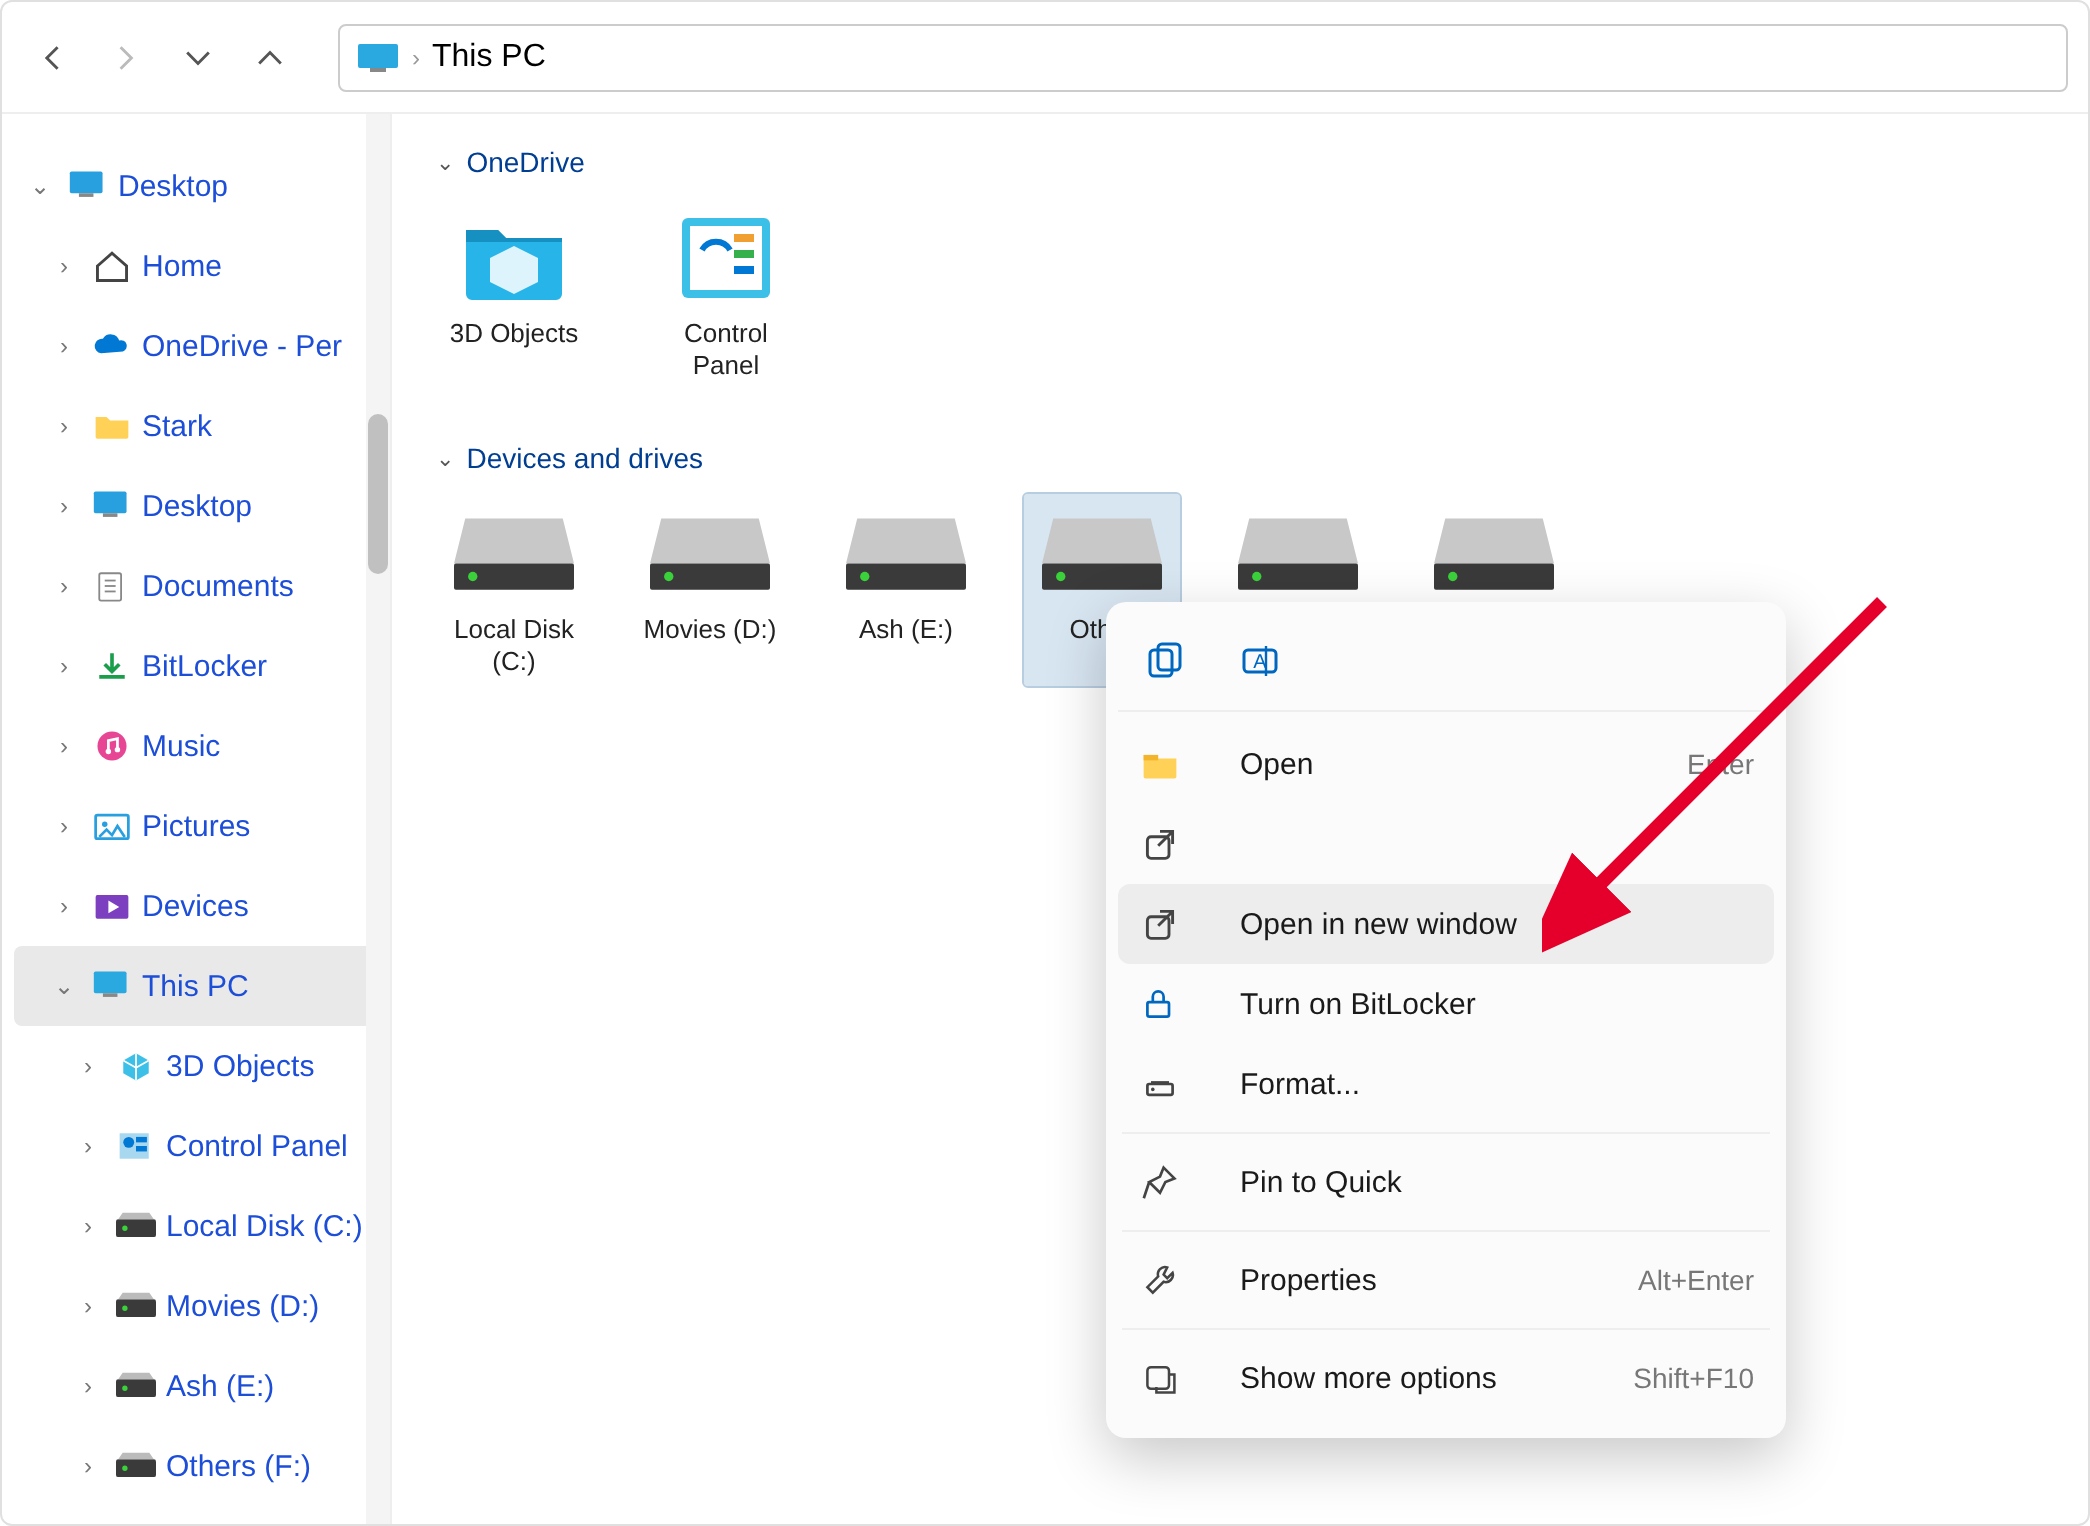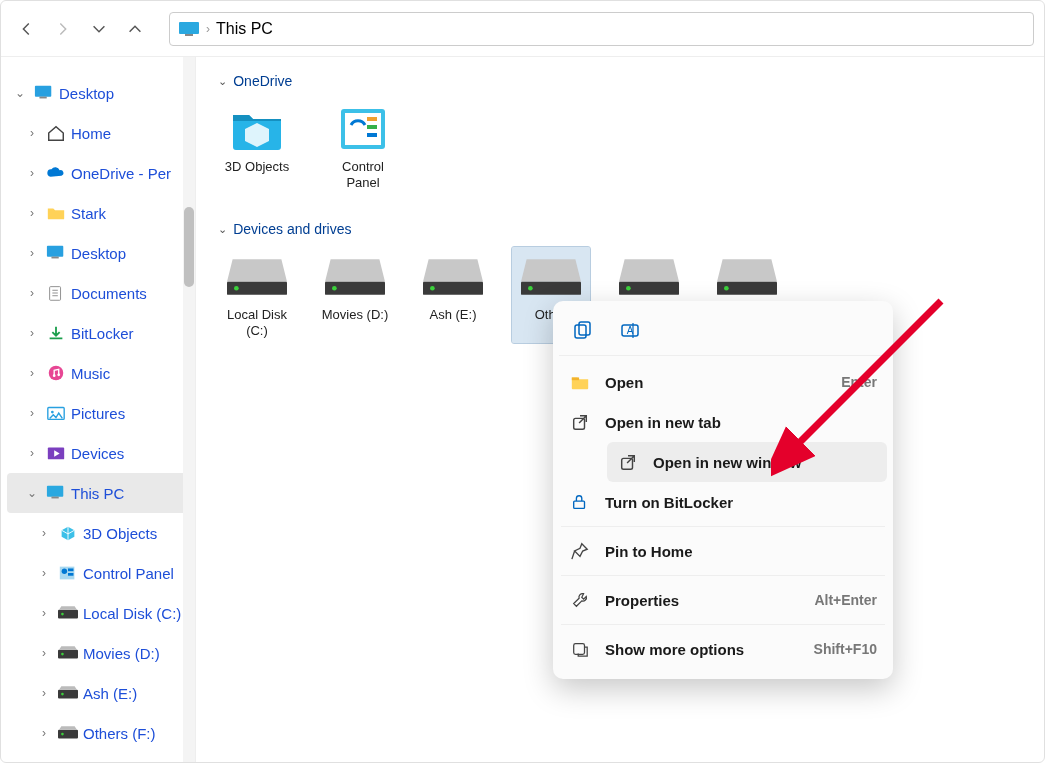--- a/index.html
+++ b/index.html
@@ -37,22 +37,22 @@
   .tile { width: 78px; display: flex; flex-direction: column; align-items: center; gap: 4px; text-align:center; font-size: 13px; color:#222; padding:4px; border-radius:2px;}
   .tile.sel { background: #d8e6f2; outline:1px solid #b8cde0;}
   .tile .big { width: 60px; height:52px; display:flex; align-items:center; justify-content:center; }
   .tile .cap { line-height:1.2; min-height:32px; display:flex; align-items:flex-start; justify-content:center; }
   .drive-row { display: flex; gap: 20px; }
 
   
   .ctxmenu { position: absolute; left: 552px; top: 300px; width: 340px; background: #fbfbfb; border-radius: 10px; box-shadow: 0 10px 30px rgba(0,0,0,0.22); padding: 8px 6px 10px 6px; z-index:50;}
   .ctx-head { display:flex; gap: 22px; padding: 8px 10px 12px 10px; border-bottom:1px solid #eee; margin-bottom:6px;}
   .ctx-head .hic { width:26px; height:26px; display:flex; align-items:center; justify-content:center; color:#0067c0;}
-  .mitem { display:flex; align-items:center; height:40px; padding:0 10px; gap:14px; border-radius:6px; font-size:15px; color:#1a1a1a;font-weight:bold;}
-  .mitem.hov { background: #ededed; margin-left: 48px; }
+  .mitem { display:flex; align-items:center; height:40px; padding:0 10px; gap:29px; border-radius:6px; font-size:15px; color:#1a1a1a;}
+  .mitem.hov { background: #ededed; }
   .mitem .mic { width:22px; height:22px; display:flex; align-items:center; justify-content:center; color:#444;}
   .mitem .mlbl { flex:1; }
   .mitem .macl { color:#777; font-size:14px;}
   .ctx-sep { height:1px; background:#eee; margin:4px 2px;}
 
   
   .annot { position: absolute; left: 770px; top: 290px; z-index:60; pointer-events:none;}
 
 </style>
 </head>
@@ -426,47 +426,56 @@
       </span>
     <span class="mlbl">Open</span>
     <span class="macl">Enter</span>
   </div>
   <div class="mitem">
     <span class="mic">
         <svg viewBox="0 0 20 20" width="18" height="18">
           <use href="#ext-link"></use>
         </svg>
       </span>
-    <span class="mlbl">Open in new tab</span>
   </div>
   <div class="mitem hov">
     <span class="mic">
         <svg viewBox="0 0 20 20" width="18" height="18">
           <use href="#ext-link"></use>
         </svg>
       </span>
     <span class="mlbl">Open in new window</span>
   </div>
   <div class="mitem">
     <span class="mic">
         <svg viewBox="0 0 20 20" width="18" height="18">
           <rect x="3" y="9" width="12" height="8" rx="1" fill="none" stroke="#0067c0" stroke-width="1.5"></rect>
           <path d="M6 9 V6 a3 3 0 0 1 6 0 V9" fill="none" stroke="#0067c0" stroke-width="1.5"></path>
         </svg>
       </span>
     <span class="mlbl">Turn on BitLocker</span>
   </div>
+  <div class="mitem">
+    <span class="mic">
+        <svg viewBox="0 0 20 20" width="18" height="18">
+          <rect x="3" y="10" width="14" height="6" rx="1" fill="none" stroke="currentColor" stroke-width="1.5"></rect>
+          <circle cx="6" cy="13" r="1" fill="currentColor"></circle>
+          <path d="M5 9 L15 9" stroke="currentColor" stroke-width="1.2"></path>
+        </svg>
+      </span>
+    <span class="mlbl">Format...</span>
+  </div>
   <div class="ctx-sep"></div>
   <div class="mitem">
     <span class="mic">
         <svg viewBox="0 0 20 20" width="18" height="18">
           <path d="M12 2 L18 8 L13 10 L10 16 L4 10 L10 7 Z M4 10 L1 19" fill="none" stroke="currentColor" stroke-width="1.5"></path>
         </svg>
       </span>
-    <span class="mlbl">Pin to Home</span>
+    <span class="mlbl">Pin to Quick</span>
   </div>
   <div class="ctx-sep"></div>
   <div class="mitem">
     <span class="mic">
         <svg viewBox="0 0 20 20" width="18" height="18">
           <path d="M14 3 a4 4 0 0 0-5 5 L3 14 l3 3 6-6 a4 4 0 0 0 5-5 l-3 3-2-2z" fill="none" stroke="currentColor" stroke-width="1.4"></path>
         </svg>
       </span>
     <span class="mlbl">Properties</span>
     <span class="macl">Alt+Enter</span>

